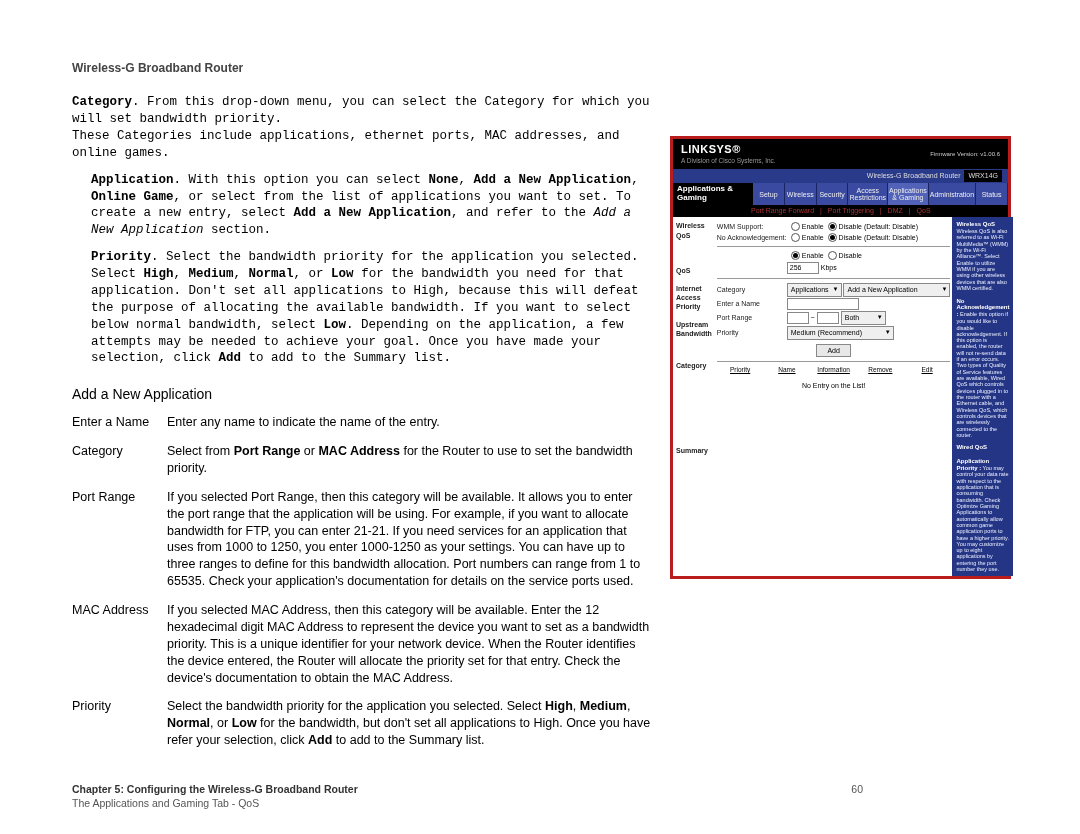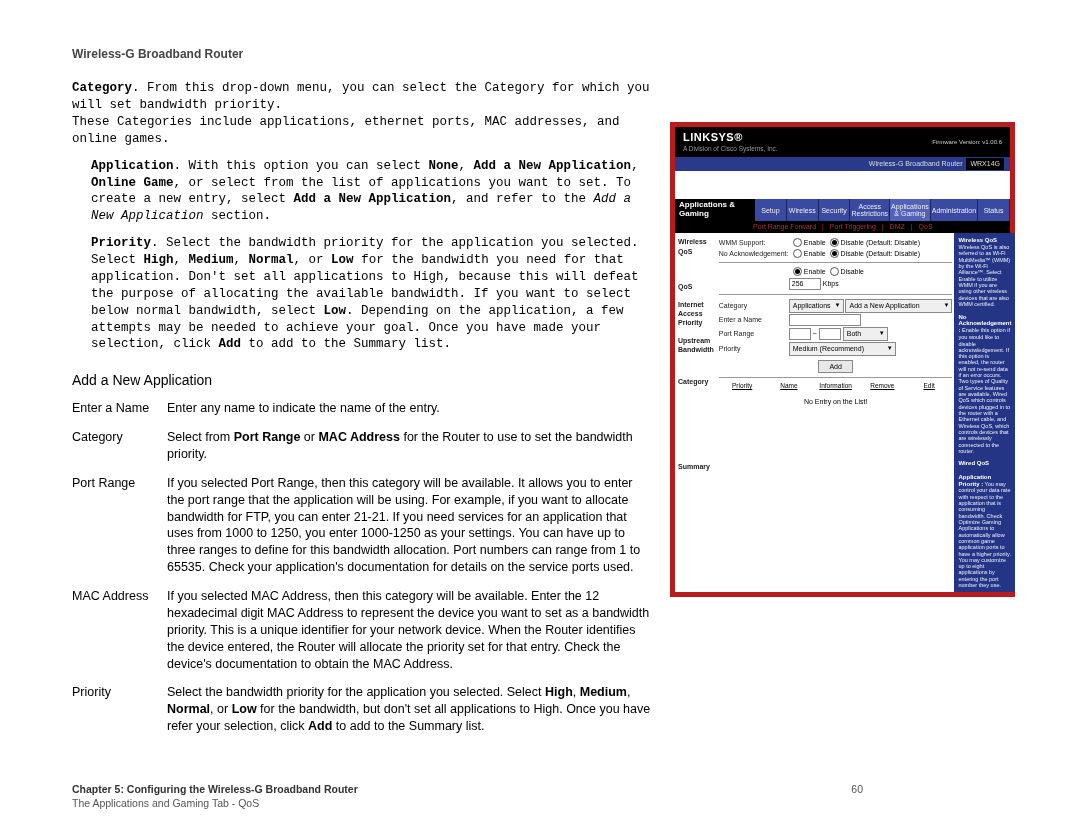--- a/index.html
+++ b/index.html
@@ -1,16 +1,16 @@
 <!DOCTYPE html>
 <html><head>
 <meta charset="utf-8">
 <style>
   html,body{margin:0;padding:0;background:#fff;font-family:Arial,Helvetica,sans-serif;color:#000;font-size:12.5px;line-height:1.35;}
-  .page{box-sizing:border-box;width:935px;height:834px;padding:46px 72px 22px 72px;position:relative;}
+  .page{box-sizing:border-box;width:935px;height:834px;padding:60px 72px 22px 72px;position:relative;}
   .header-title{font-weight:bold;font-size:12px;color:#444;margin-bottom:18px;}
   .body-row{display:flex;gap:18px;}
   .left-col{flex:0 0 580px;}
   .right-col{flex:1;position:relative;}
   .para{margin:0 0 10px 0;font-family:Liberation Mono, monospace;}
   .indent{margin-left:19px;width:550px;}
   .section-h{font-size:14px;margin:18px 0 10px 0;}
   table.def{border-collapse:collapse;width:580px;}
   table.def td{vertical-align:top;padding:0 0 12px 0;}
   table.def td.k{width:95px;}
@@ -19,26 +19,26 @@
 
   
   .footer{position:absolute;left:72px;right:72px;bottom:24px;font-size:10.5px;color:#555;}
   .footer .pnum{float:right;}
   .footer b{color:#333;}
 
   
   .fig-cap{font-weight:bold;font-size:12px;text-align:center;margin-top:6px;}
 
   
-  .shot{width:335px;border:5px solid #b91c1c;background:#fff;font-size:8px;margin-top:42px;}
+  .shot{width:335px;border:3px solid #b91c1c;background:#fff;font-size:8px;margin-top:42px;}
   .shot-top{background:#000;color:#fff;padding:4px 8px;height:22px;display:flex;align-items:center;justify-content:space-between;}
   .brand{font-weight:bold;letter-spacing:.5px;font-size:11px;}
   .sub-brand{font-size:6.5px;color:#999;}
   .shot-bar{background:#2a3a8a;height:14px;display:flex;align-items:center;justify-content:flex-end;padding:0 6px;color:#ddd;font-size:7px;}
-  .shot-tabs{display:flex;background:#000;height:22px;margin-top:28px;}
+  .shot-tabs{display:flex;background:#000;height:22px;}
   .shot-tabs .side{width:72px;background:#000;color:#fff;font-weight:bold;font-size:8px;padding:2px 4px;line-height:1.05;}
   .shot-tabs .nav{flex:1;display:flex;}
   .shot-tabs .nav div{flex:1;background:#3a4aa0;color:#eee;font-size:7px;border-right:1px solid #1a2560;display:flex;align-items:center;justify-content:center;padding:0 1px;text-align:center;line-height:1;}
   .shot-tabs .nav div.active{background:#5262b8;}
   .sub-nav{height:12px;background:#000;color:#c44;font-size:7px;display:flex;gap:6px;padding-left:78px;align-items:center;}
   .sub-nav span{color:#a33;}
   .shot-body{display:flex;}
   .shot-lbl{width:72px;background:#fff;font-size:7px;color:#222;padding:4px 3px;box-sizing:border-box;}
   .shot-lbl div{margin-bottom:8px;font-weight:bold;}
   .shot-main{flex:1;background:#fff;padding:4px 2px;min-height:230px;position:relative;}

